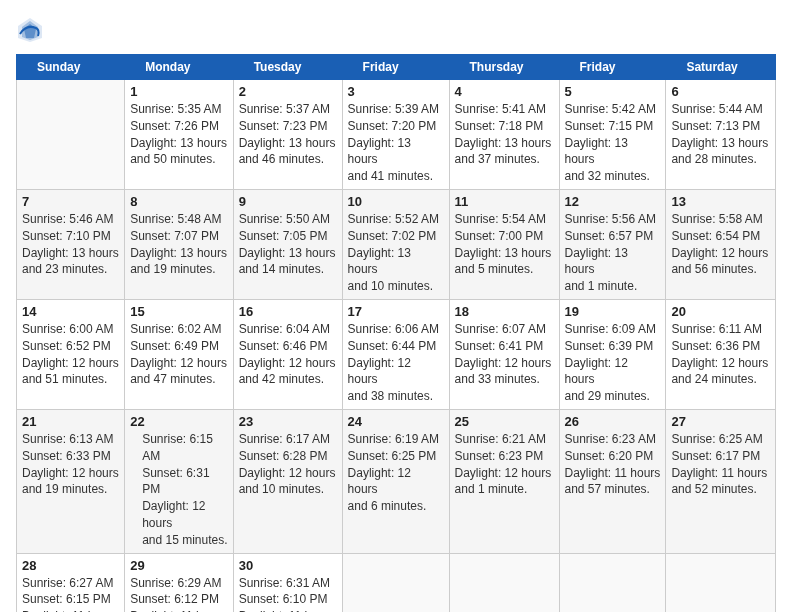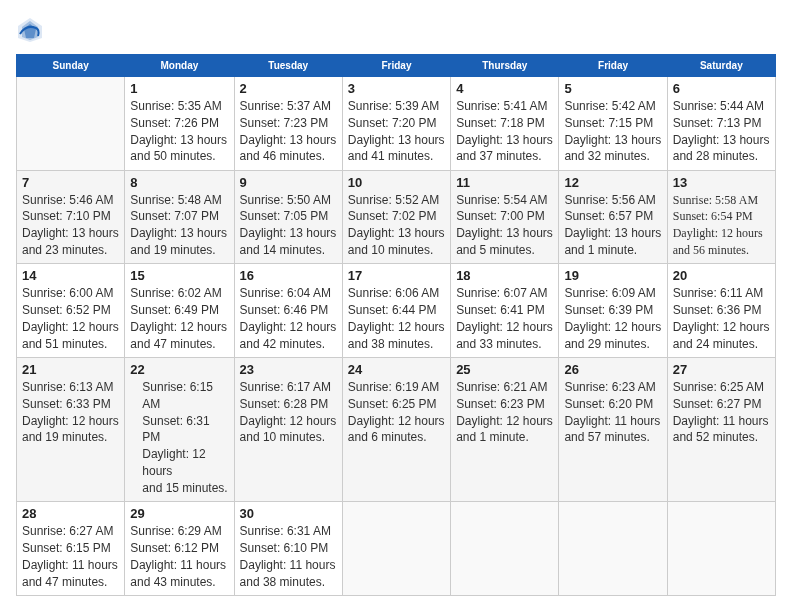--- a/index.html
+++ b/index.html
@@ -45,24 +45,24 @@
       color: #555;
     }
     .calendar {
       width: 100%;
       border-collapse: collapse;
       flex: 1;
     }
     .calendar th {
       background: #1a5fb4;
       color: #fff;
-      font-size: 10px;
+      font-size: 12px;
       font-weight: bold;
-      text-align: center;
-      padding: 5px 1px;
+      text-align: left;
+      padding: 5px 20px;
       border: 1px solid #1a5fb4;
     }
     .calendar td {
       border: 1px solid #ccc;
       vertical-align: top;
       padding: 4px 5px;
       width: 113px;
       height: 80px;
     }
     .day-num {
@@ -205,21 +205,21 @@
           </td>
           <td>
             <span class="day-num">12</span>
             <div class="day-info" style="white-space: pre-line;">Sunrise: 5:56 AM
 Sunset: 6:57 PM
 Daylight: 13 hours
 and 1 minute.</div>
           </td>
           <td>
             <span class="day-num">13</span>
-            <div class="day-info" style="white-space: pre-line; font-family: Liberation Serif, serif;">Sunrise: 5:58 AM
+            <div class="day-info" style="white-space: pre-line;">Sunrise: 5:58 AM
 Sunset: 6:54 PM
 Daylight: 12 hours
 and 56 minutes.</div>
           </td>
         </tr>
         <tr>
           <td>
             <span class="day-num">14</span>
             <div class="day-info" style="white-space: pre-line;">Sunrise: 6:00 AM
 Sunset: 6:52 PM
@@ -308,21 +308,21 @@
           <td>
             <span class="day-num">26</span>
             <div class="day-info" style="white-space: pre-line;">Sunrise: 6:23 AM
 Sunset: 6:20 PM
 Daylight: 11 hours
 and 57 minutes.</div>
           </td>
           <td>
             <span class="day-num">27</span>
             <div class="day-info" style="white-space: pre-line;">Sunrise: 6:25 AM
-Sunset: 6:27 PM
+Sunset: 6:17 PM
 Daylight: 11 hours
 and 52 minutes.</div>
           </td>
         </tr>
         <tr>
           <td>
             <span class="day-num">28</span>
             <div class="day-info" style="white-space: pre-line;">Sunrise: 6:27 AM
 Sunset: 6:15 PM
 Daylight: 11 hours

